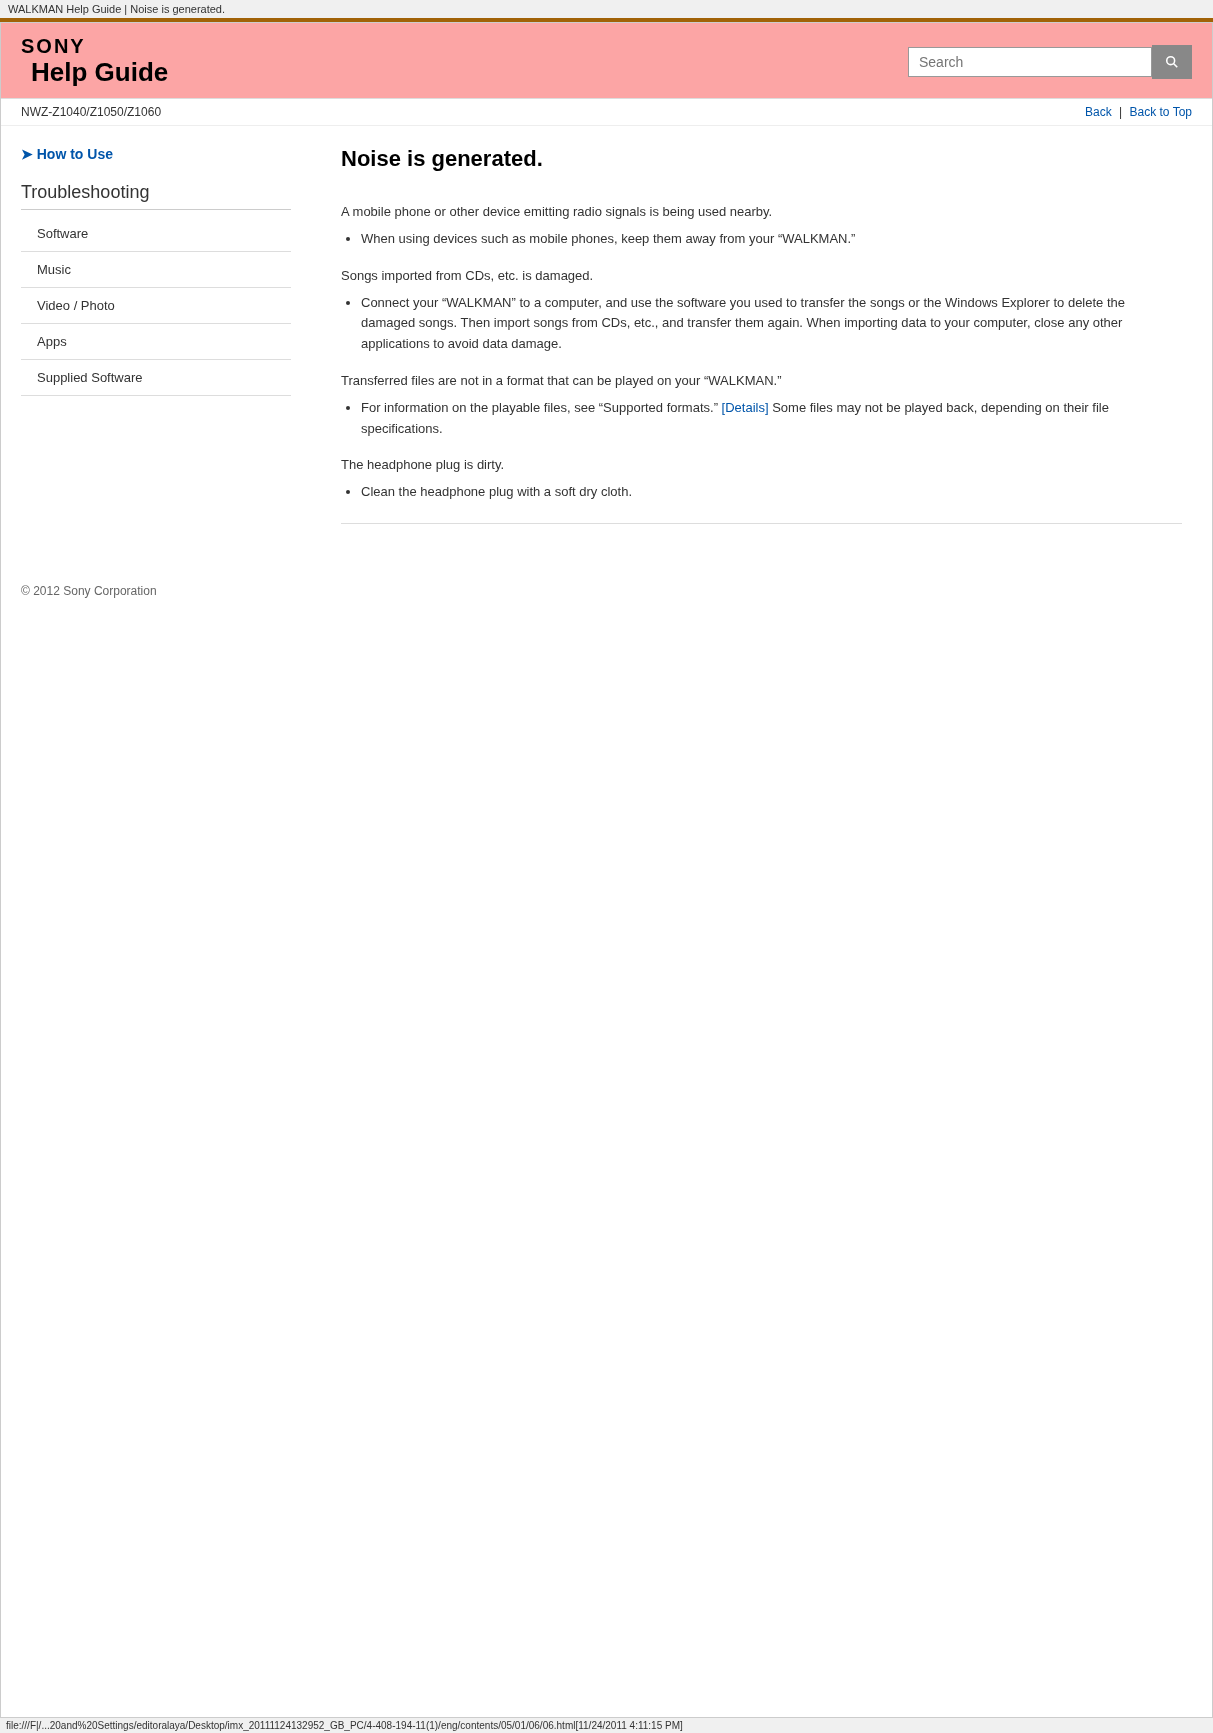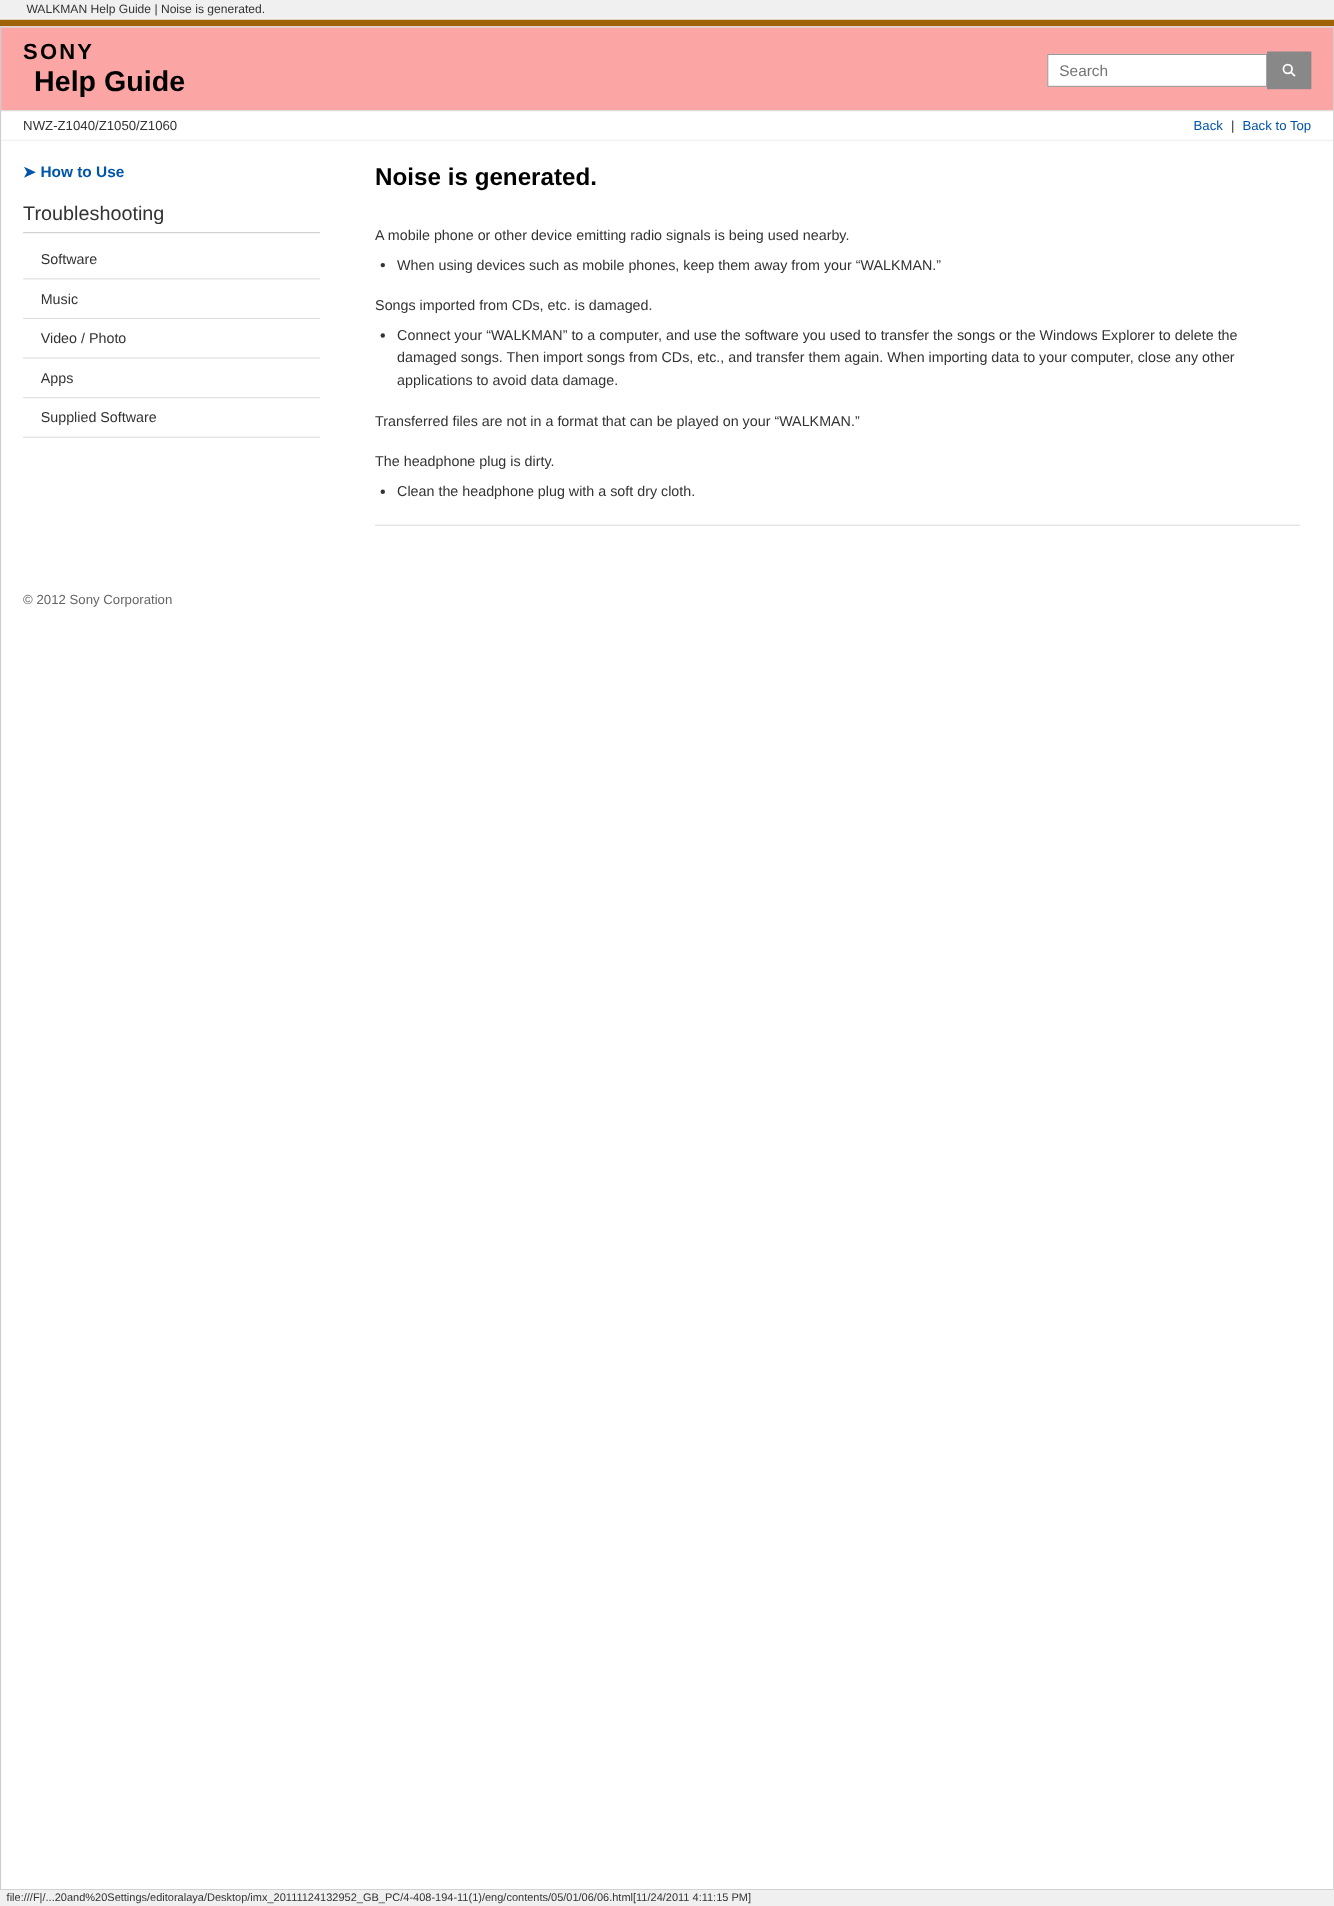--- a/index.html
+++ b/index.html
@@ -10,22 +10,22 @@
 
     body {
       font-family: Arial, sans-serif;
       font-size: 13px;
       color: #333;
       background: #fff;
     }
 
     .browser-title-bar {
       background: #f0f0f0;
-      border-bottom: 6px solid #a16207;
-      padding: 3px 24px;
+      border-bottom: 4px solid #a16207;
+      padding: 3px 8px;
       font-size: 11px;
       color: #333;
     }
 
     .page-wrapper {
       background: #fff;
       border: 1px solid #ccc;
       margin: 0;
       min-height: 1700px;
     }
@@ -65,21 +65,21 @@
       display: flex;
       align-items: center;
       gap: 0;
     }
 
     .search-input {
       border: 1px solid #999;
       padding: 6px 10px;
       font-size: 14px;
       color: #aaa;
-      width: 200px;
+      width: 244px;
       outline: none;
     }
 
     .search-button {
       background: #888;
       border: 1px solid #888;
       padding: 6px 12px;
       cursor: pointer;
       width: 40px;
       height: 34px;
@@ -301,20 +301,25 @@
 
       <div class="content-section">
         <p class="content-paragraph">Songs imported from CDs, etc. is damaged.</p>
         <ul class="content-list">
           <li>Connect your “WALKMAN” to a computer, and use the software you used to transfer the songs or the Windows Explorer to delete the damaged songs. Then import songs from CDs, etc., and transfer them again. When importing data to your computer, close any other applications to avoid data damage.</li>
         </ul>
       </div>
 
       <div class="content-section">
         <p class="content-paragraph">Transferred files are not in a format that can be played on your “WALKMAN.”</p>
+        <ul class="content-list">
+          <li>
+            For information on the playable files, see “Supported formats.” <a class="details-link" href="#">[Details]</a> Some files may not be played back, depending on their file specifications.
+          </li>
+        </ul>
       </div>
 
       <div class="content-section">
         <p class="content-paragraph">The headphone plug is dirty.</p>
         <ul class="content-list">
           <li>Clean the headphone plug with a soft dry cloth.</li>
         </ul>
       </div>
 
       <hr class="content-divider">

